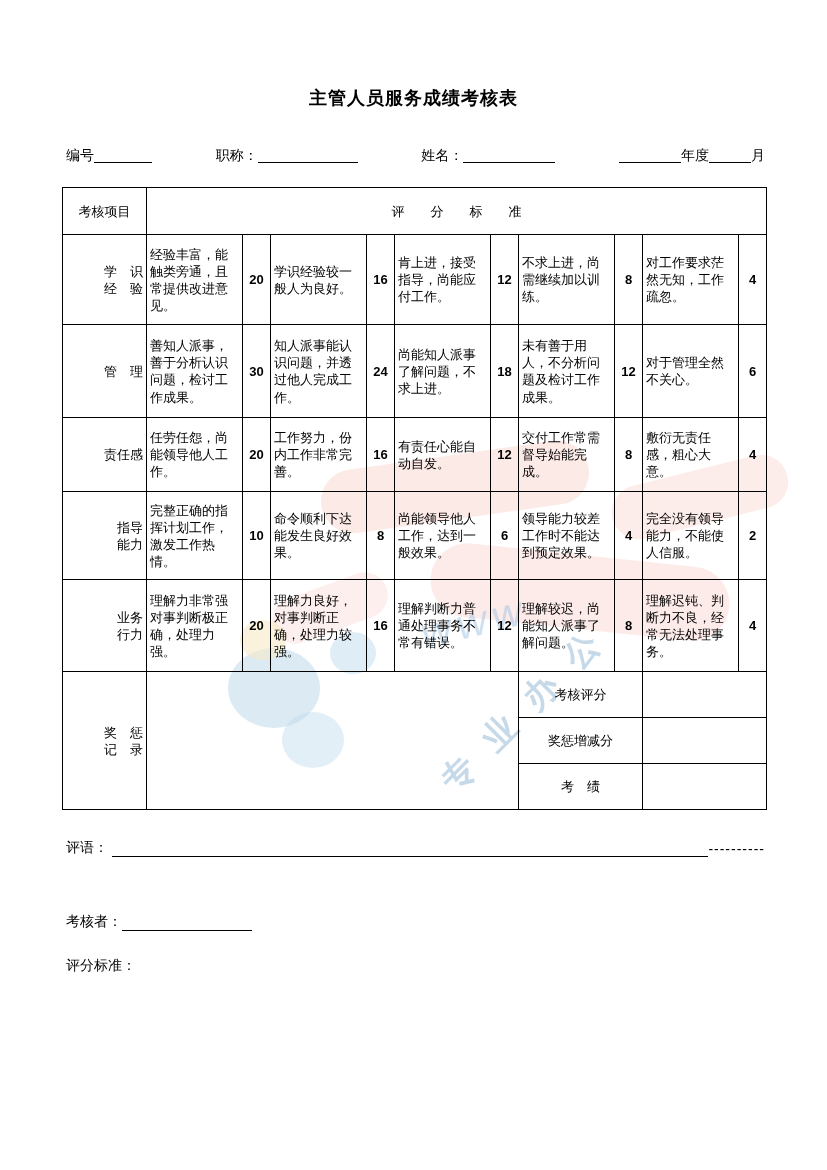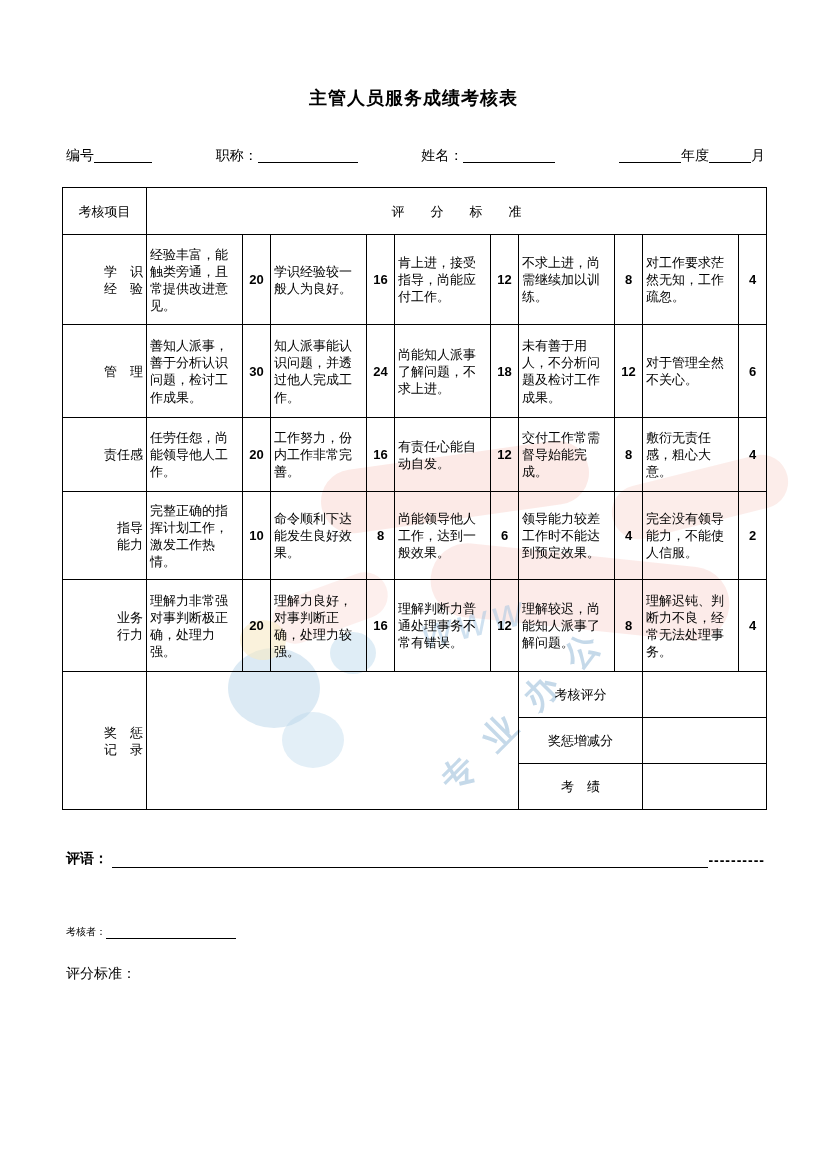--- a/index.html
+++ b/index.html
@@ -90,30 +90,29 @@
   }
   td.header-item { text-align: center; font-size: 14px; }
   td.header-criteria { text-align: center; font-size: 14px; }
   td.desc-cell { }
   td.score-cell { text-align: center; font-size: 14px; padding: 0 1px; font-weight: bold; }
   td.record-cell { }
   td.sum-label { text-align: center; font-size: 14px; margin-left: 28px; }
   td.sum-value { }
   
   .comments {
-    margin: 40px 62px 0 66px;
+    margin: 29px 62px 0 66px;
     display: flex;
     align-items: flex-end;
     font-size: 14px;
     white-space: nowrap;
-    font-weight: bold;
   }
   .comments .fill-line { flex: 1; border-bottom: 1px solid #000; height: 15px; margin-left: 4px; }
   .comments .dashes { letter-spacing: 1px; }
-  .assessor { margin: 56px 62px 0 66px; font-size: 10px; display: flex; align-items: flex-end; text-align: center; }
+  .assessor { margin: 56px 62px 0 66px; font-size: 14px; display: flex; align-items: flex-end; text-align: center; }
   .grading-title { margin: 26px 62px 0 66px; font-size: 14px; font-family: Liberation Serif, serif; }
   .grading-scale { margin: 10px 62px 0 155px; font-size: 14.5px; white-space: pre; }
 </style>
 </head>
 <body>
 
 <div class="page">
 
   <div class="watermark">
     <div class="wm-blob wm-p1"></div>

